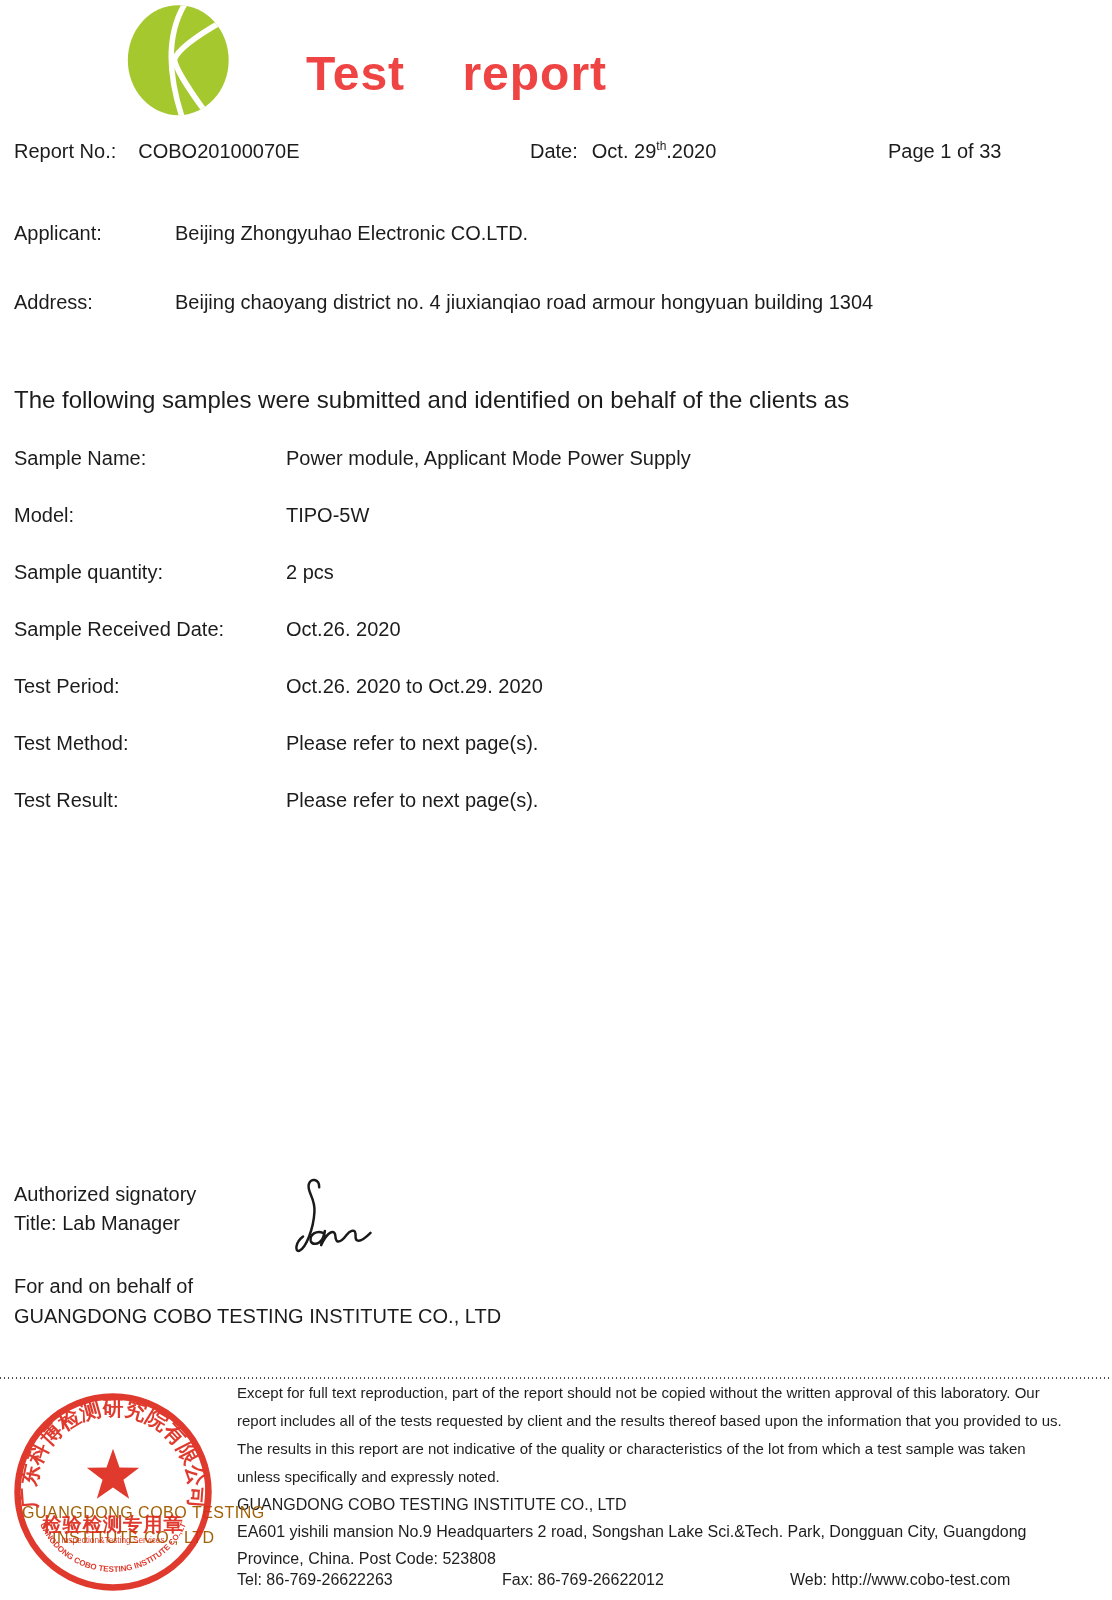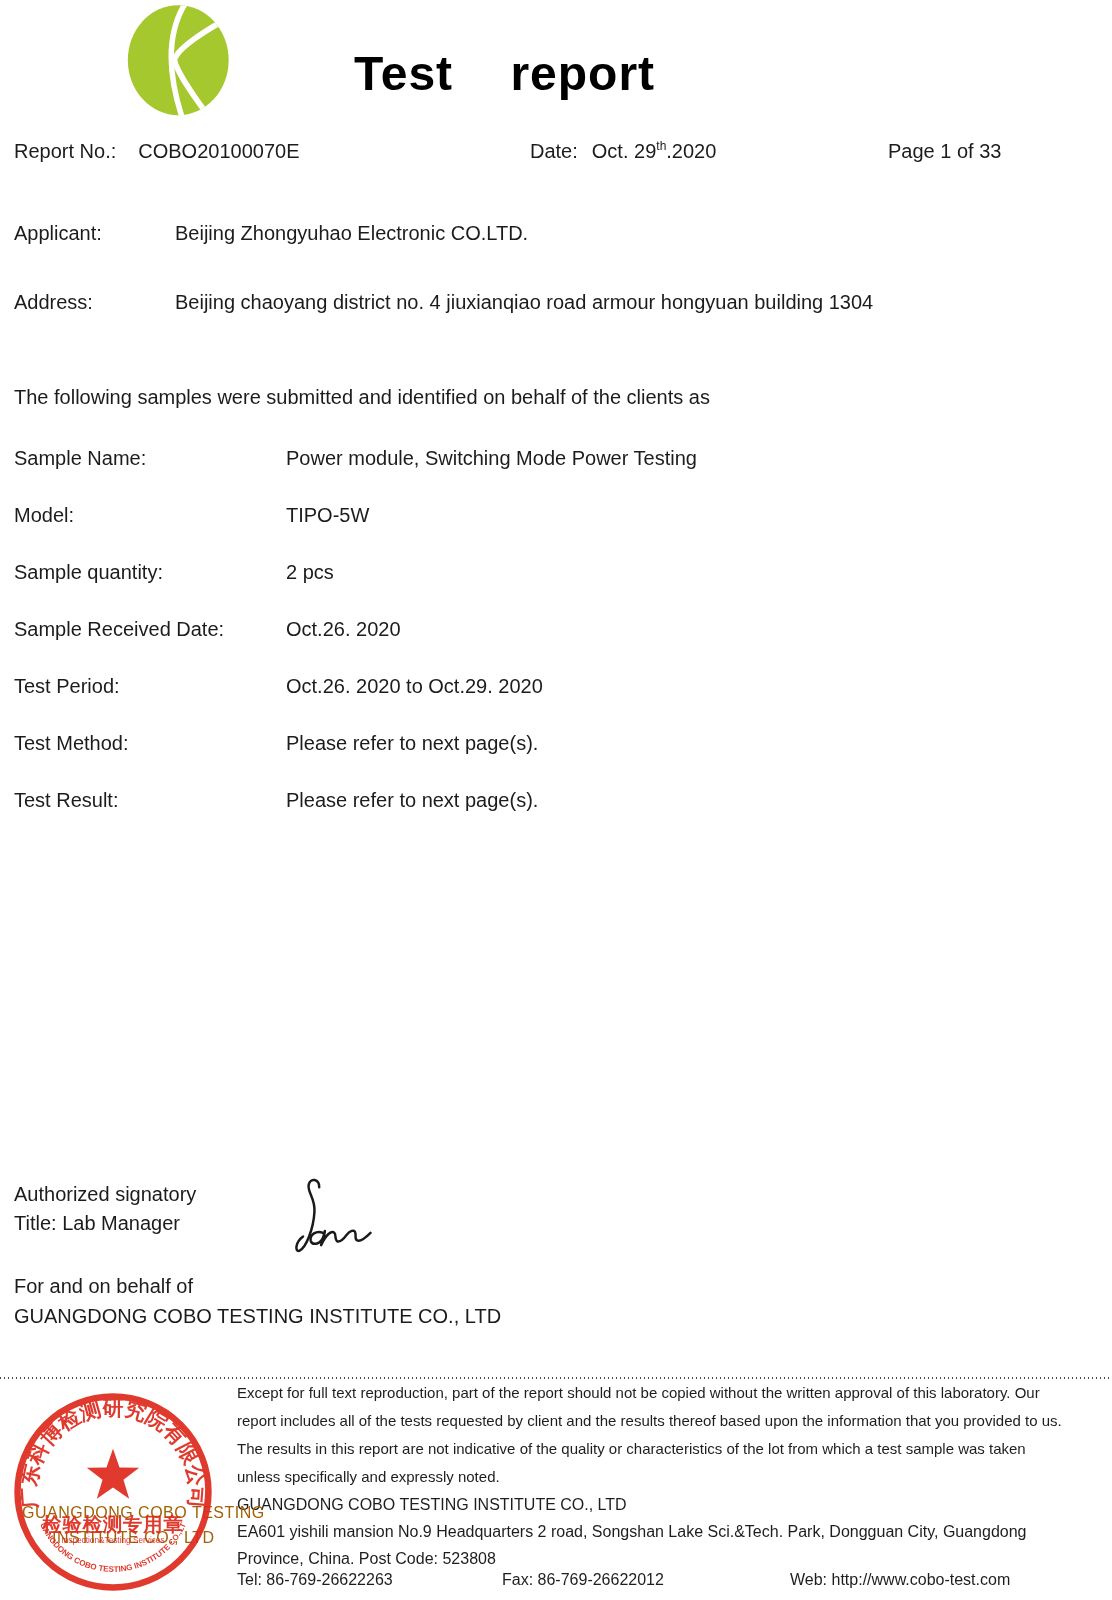--- a/index.html
+++ b/index.html
@@ -11,37 +11,37 @@
     font-family:"Liberation Sans", sans-serif;
     color:#1c1c1c;
   }
   .abs{position:absolute;}
   
   .logo{left:126px;top:2px;width:110px;height:120px;}
   .doc-title{
     left:0;top:46px;width:913px;
     text-align:center;
     font-size:48px;font-weight:bold;letter-spacing:1px;
-    white-space:pre;color:#000000;padding-left:48px;
+    white-space:pre;color:#ef4444;
   }
   .report-line{top:140px;left:0;width:1112px;height:28px;font-size:20px;}
   .report-line .seg{position:absolute;top:0;white-space:pre;}
   .rl-no{left:14px;}
   .rl-no .value{margin-left:22px;}
   .rl-date{left:530px;}
   .rl-date .value{margin-left:14px;}
   .rl-date sup{font-size:12px;vertical-align:super;line-height:0;margin-top:36px;}
   .rl-page{left:888px;}
   
   .row{position:absolute;left:0;width:1096px;height:26px;font-size:20px;}
   .row .lbl{position:absolute;left:14px;top:0;white-space:pre;}
   .row .val{position:absolute;top:0;white-space:pre;}
   .val-a{left:175px;}
   .val-s{left:286px;}
-  .intro{left:14px;top:386px;font-size:20px;white-space:pre;}
+  .intro{left:14px;top:386px;font-size:24px;white-space:pre;}
   
   .sig-text{left:14px;font-size:20px;white-space:pre;text-align:right;}
   .sig-svg{left:283px;top:1172px;width:118px;height:95px;}
   
   .dotline{
     left:0;top:1377px;width:1112px;height:2px;
     background:repeating-linear-gradient(90deg,#4a4a4a 0 1px,transparent 1px 4px);
   }
   .ft{white-space:pre;color:#1e1e1e;}
   .ft-disc{left:237px;font-size:15px;}
@@ -87,21 +87,21 @@
   </div>
   <div class="row" style="top:291px">
     <span class="lbl">Address:</span>
     <span class="val val-a">Beijing chaoyang district no. 4 jiuxianqiao road armour hongyuan building 1304</span>
   </div>
 
   <div class="abs intro">The following samples were submitted and identified on behalf of the clients as</div>
 
   <div class="row" style="top:447px">
     <span class="lbl">Sample Name:</span>
-    <span class="val val-s">Power module, Switching Mode Power Testing</span>
+    <span class="val val-s">Power module, Applicant Mode Power Supply</span>
   </div>
   <div class="row" style="top:504px">
     <span class="lbl">Model:</span>
     <span class="val val-s">TIPO-5W</span>
   </div>
   <div class="row" style="top:561px">
     <span class="lbl">Sample quantity:</span>
     <span class="val val-s">2 pcs</span>
   </div>
   <div class="row" style="top:618px">

